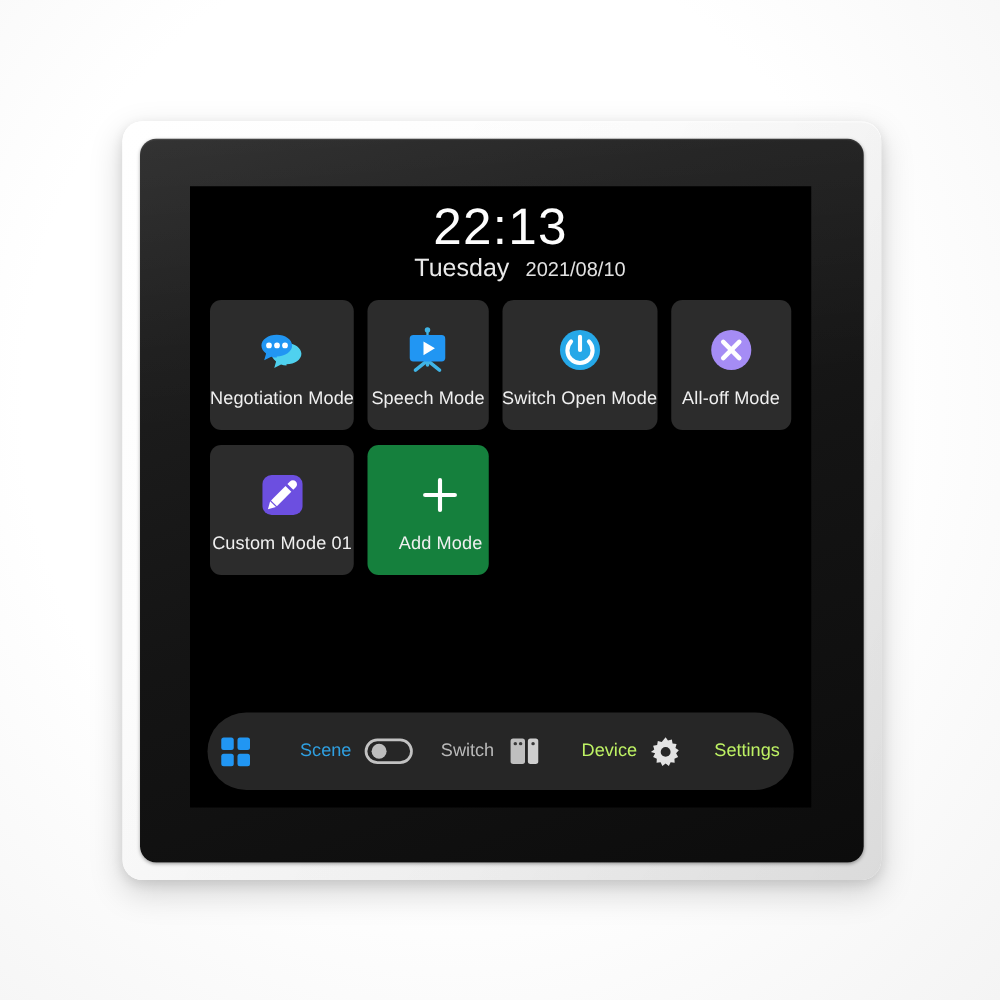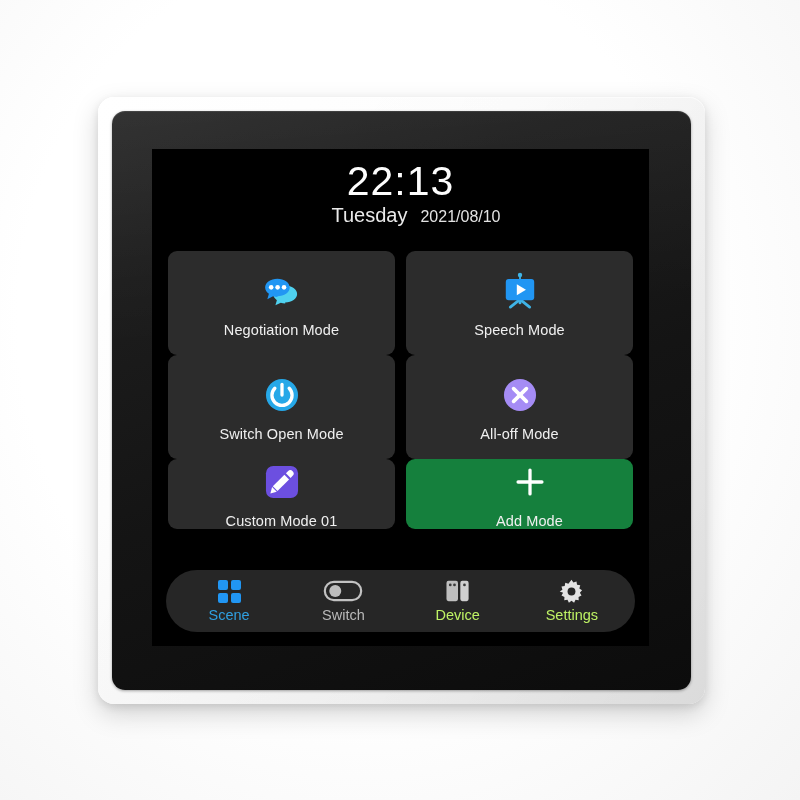--- a/index.html
+++ b/index.html
@@ -101,25 +101,25 @@
     align-items: baseline;
     gap: 13px;
     color: #e9e9e9;
     padding-left: 31px;
   }
   .clock-weekday { font-size: 20px; }
   .clock-ymd { font-size: 16px; color: #e2e2e2; }
 
   
   .tile-grid {
-    margin: 24px 16px 0 16px;
+    margin: 13px 16px 0 16px;
     display: grid;
-    grid-template-columns: repeat(2, 1fr);
+    grid-template-columns: repeat(4, 1fr);
     grid-template-rows: repeat(2, 104px);
-    gap: 0 11px;
+    gap: 12px 11px;
   }
   .tile {
     background: #2c2c2c;
     border-radius: 9px;
     display: flex;
     flex-direction: column;
     align-items: center;
     justify-content: center;
     gap: 8px;
     cursor: pointer;
@@ -148,21 +148,20 @@
     height: 62px;
     background: #262626;
     border-radius: 31px;
     display: flex;
     align-items: center;
     justify-content: space-around;
     padding: 0 6px;
   }
   .nav-item {
     display: flex;
-    flex-direction: column;
     align-items: center;
     justify-content: space-between;
     gap: 4px;
     width: 104px;
     cursor: pointer;
   }
   .nav-icon { height: 24px; display: flex; align-items: center; justify-content: center; }
   .nav-label { font-size: 14.5px; color: #bef264; }
   .nav-item.active .nav-label { color: #2f9fe0; }
   .nav-item.muted .nav-label { color: #b9b9b9; }

